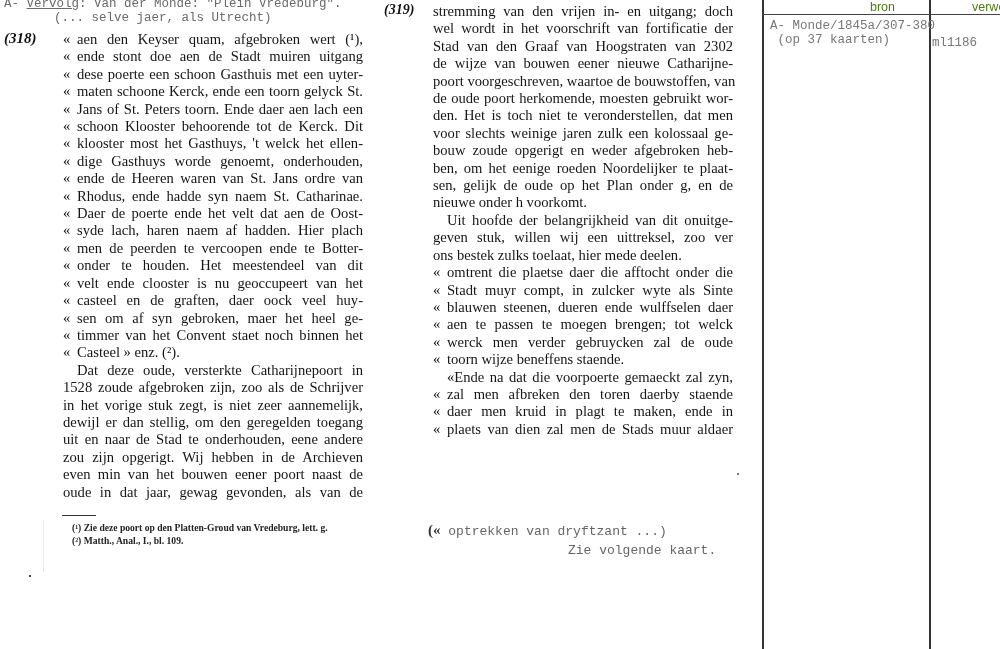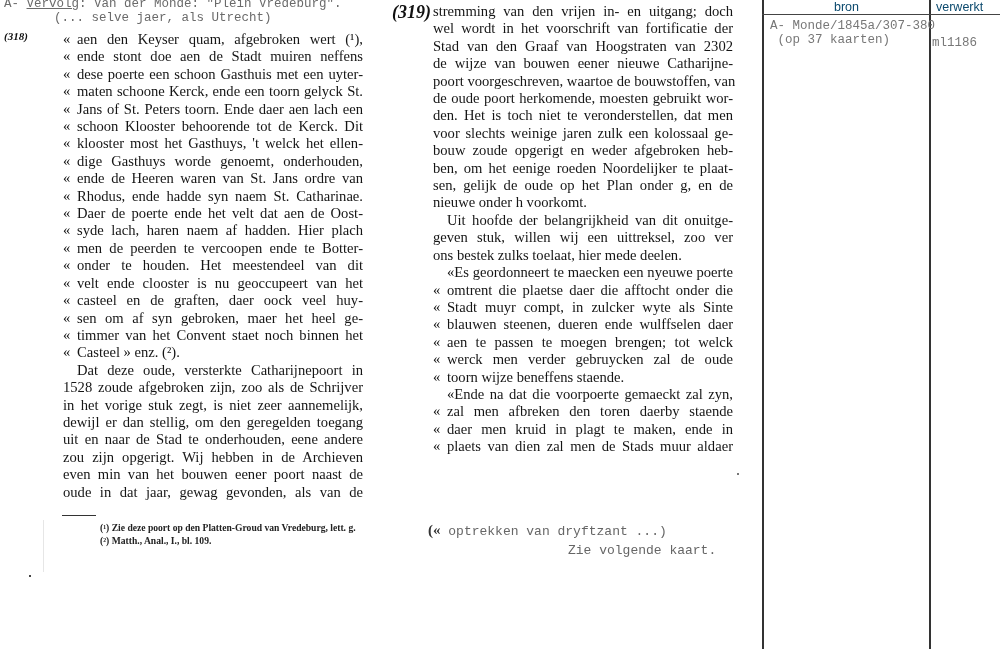--- a/index.html
+++ b/index.html
@@ -9,68 +9,68 @@
   }
   .mono { font-family: "Liberation Mono", "DejaVu Sans Mono", monospace; }
   .sans { font-family: "Liberation Sans", "DejaVu Sans", sans-serif; }
 
   
   .typed-header { position: absolute; left: 4px; top: -3px; font-size: 12.5px; line-height: 14px; color: #6a6a6a; white-space: pre; }
   .typed-header .u { text-decoration: underline; }
   .typed-header .l2 { padding-left: 50px; }
 
   
-  .page-marker { position: absolute; font-family: "Liberation Serif", serif; font-style: italic; font-weight: bold; font-size: 11px; color: #111; }
+  .page-marker { position: absolute; font-family: "Liberation Serif", serif; font-style: italic; font-weight: bold; font-size: 15px; color: #111; }
   #pm-left { left: 4px; top: 30px; }
-  #pm-right { left: 384px; top: 2px; font-size: 18px; margin-left: 8px; }
+  #pm-right { left: 384px; top: 2px; font-size: 14px; }
 
   
   .col { position: absolute; font-family: "Liberation Serif", serif; font-size: 14.6px; line-height: 17.4px; color: #151515; text-align: justify; }
   #col-left { left: 63px; top: 31px; width: 300px; }
   #col-right { left: 433px; top: 3px; width: 300px; }
   .line { display: block; white-space: nowrap; text-align-last: justify; text-align: justify; }
   .line.last { text-align-last: left; }
   .q { display: inline-block; width: 14px; }
   .indent { padding-left: 14px; }
 
   .footrule { position: absolute; left: 62px; top: 515px; width: 34px; border-top: 1px solid #333; }
-  .footnotes { position: absolute; left: 72px; top: 521px; font-family: "Liberation Serif", serif; font-size: 9.6px; line-height: 13px; font-weight: bold; color: #222; white-space: nowrap; margin-left: 28px; }
+  .footnotes { position: absolute; left: 72px; top: 521px; font-family: "Liberation Serif", serif; font-size: 9.6px; line-height: 13px; font-weight: bold; color: #222; white-space: nowrap; }
   .dot { position: absolute; left: 29px; top: 575px; width: 2px; height: 2px; background: #444; }
   .scanline { position: absolute; left: 43px; top: 520px; width: 1px; height: 52px; background: #e6e6e6; }
 
   .typed-tail { position: absolute; color: #666; font-size: 13px; white-space: pre; }
   #tail-1 { left: 428px; top: 522px; }
   #tail-1 .guil { font-family: "Liberation Serif", serif; font-weight: bold; color: #333; font-size: 15px; }
   #tail-2 { left: 568px; top: 543px; }
   .stray-dot { position: absolute; left: 737px; top: 473px; width: 2px; height: 2px; background: #777; }
 
   
   .tbl-vline { position: absolute; top: 0; width: 2px; height: 649px; background: #333; }
   #vl-1 { left: 762px; }
   #vl-2 { left: 929px; }
   .tbl-hline { position: absolute; left: 762px; top: 14px; width: 238px; height: 1px; background: #444; }
-  .th { position: absolute; top: 0px; font-size: 12.5px; color: #0c4a6e; }
+  .th { position: absolute; top: 0px; font-size: 12.5px; color: #4d7c0f; padding-left: 36px; }
   #th-bron { left: 764px; width: 165px; text-align: center; }
   #th-verwerkt { left: 936px; }
   .td { position: absolute; font-size: 12.5px; line-height: 14px; color: #777; white-space: pre; }
   #td-bron { left: 770px; top: 19px; }
   #td-verwerkt { left: 932px; top: 36px; }
 </style>
 </head>
 <body>
 
 <div class="typed-header mono"><span>A- </span><span class="u">Vervolg</span><span>: Van der Monde: "Plein Vredeburg".</span>
 <span class="l2">(... selve jaer, als Utrecht)</span></div>
 
 <div class="page-marker" id="pm-left">(318)</div>
 <div class="page-marker" id="pm-right">(319)</div>
 
 <div class="col" id="col-left">
     <span class="line"><span class="q">«</span><span>aen den Keyser quam, afgebroken wert (¹),</span></span>
-    <span class="line"><span class="q">«</span><span>ende stont doe aen de Stadt muiren neffens</span></span>
+    <span class="line"><span class="q">«</span><span>ende stont doe aen de Stadt muiren uitgang</span></span>
     <span class="line"><span class="q">«</span><span>dese poerte een schoon Gasthuis met een uyter-</span></span>
     <span class="line"><span class="q">«</span><span>maten schoone Kerck, ende een toorn gelyck St.</span></span>
     <span class="line"><span class="q">«</span><span>Jans of St. Peters toorn.  Ende daer aen lach een</span></span>
     <span class="line"><span class="q">«</span><span>schoon Klooster behoorende tot de Kerck.  Dit</span></span>
     <span class="line"><span class="q">«</span><span>klooster most het Gasthuys, 't welck het ellen-</span></span>
     <span class="line"><span class="q">«</span><span>dige Gasthuys worde genoemt, onderhouden,</span></span>
     <span class="line"><span class="q">«</span><span>ende de Heeren waren van St. Jans ordre van</span></span>
     <span class="line"><span class="q">«</span><span>Rhodus, ende hadde syn naem St. Catharinae.</span></span>
     <span class="line"><span class="q">«</span><span>Daer de poerte ende het velt dat aen de Oost-</span></span>
     <span class="line"><span class="q">«</span><span>syde lach, haren naem af hadden.  Hier plach</span></span>
@@ -108,21 +108,20 @@
     <span class="line"><span>de oude poort herkomende, moesten gebruikt wor-</span></span>
     <span class="line"><span>den.  Het is toch niet te veronderstellen, dat men</span></span>
     <span class="line"><span>voor slechts weinige jaren zulk een kolossaal ge-</span></span>
     <span class="line"><span>bouw zoude opgerigt en weder afgebroken heb-</span></span>
     <span class="line"><span>ben, om het eenige roeden Noordelijker te plaat-</span></span>
     <span class="line"><span>sen, gelijk de oude op het Plan onder g, en de</span></span>
     <span class="line last"><span>nieuwe onder h voorkomt.</span></span>
     <span class="line indent"><span>Uit hoofde der belangrijkheid van dit onuitge-</span></span>
     <span class="line"><span>geven stuk, willen wij een uittreksel, zoo ver</span></span>
     <span class="line last"><span>ons bestek zulks toelaat, hier mede deelen.</span></span>
-    <span class="line indent"><span>«Es geordonneert te maecken een nyeuwe poerte</span></span>
     <span class="line"><span class="q">«</span><span>omtrent die plaetse daer die afftocht onder die</span></span>
     <span class="line"><span class="q">«</span><span>Stadt muyr compt, in zulcker wyte als Sinte</span></span>
     <span class="line"><span class="q">«</span><span>blauwen steenen, dueren ende wulffselen daer</span></span>
     <span class="line"><span class="q">«</span><span>aen te passen te moegen brengen; tot welck</span></span>
     <span class="line"><span class="q">«</span><span>werck men verder gebruycken zal de oude</span></span>
     <span class="line last"><span class="q">«</span><span>toorn wijze beneffens staende.</span></span>
     <span class="line indent"><span>«Ende na dat die voorpoerte gemaeckt zal zyn,</span></span>
     <span class="line"><span class="q">«</span><span>zal men afbreken den toren daerby staende</span></span>
     <span class="line"><span class="q">«</span><span>daer men kruid in plagt te maken, ende in</span></span>
     <span class="line"><span class="q">«</span><span>plaets van dien zal men de Stads muur aldaer</span></span>

